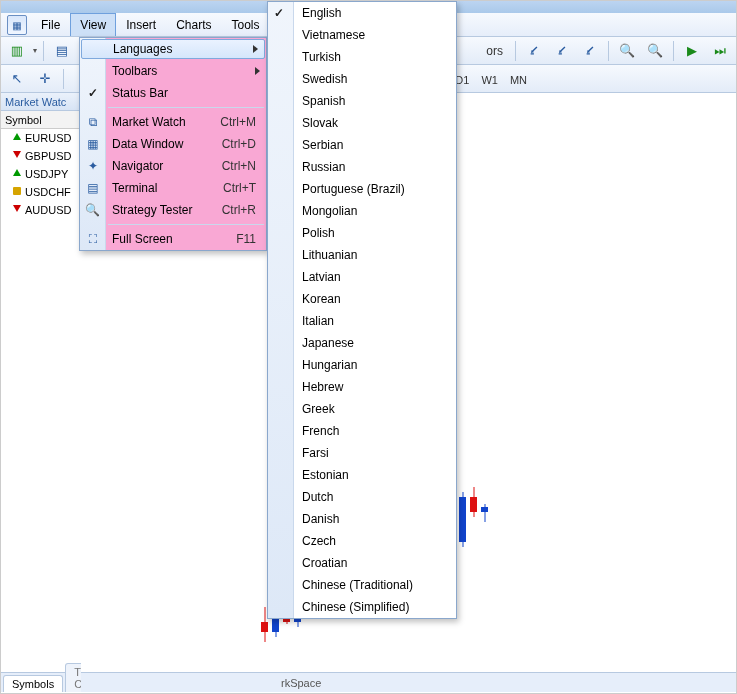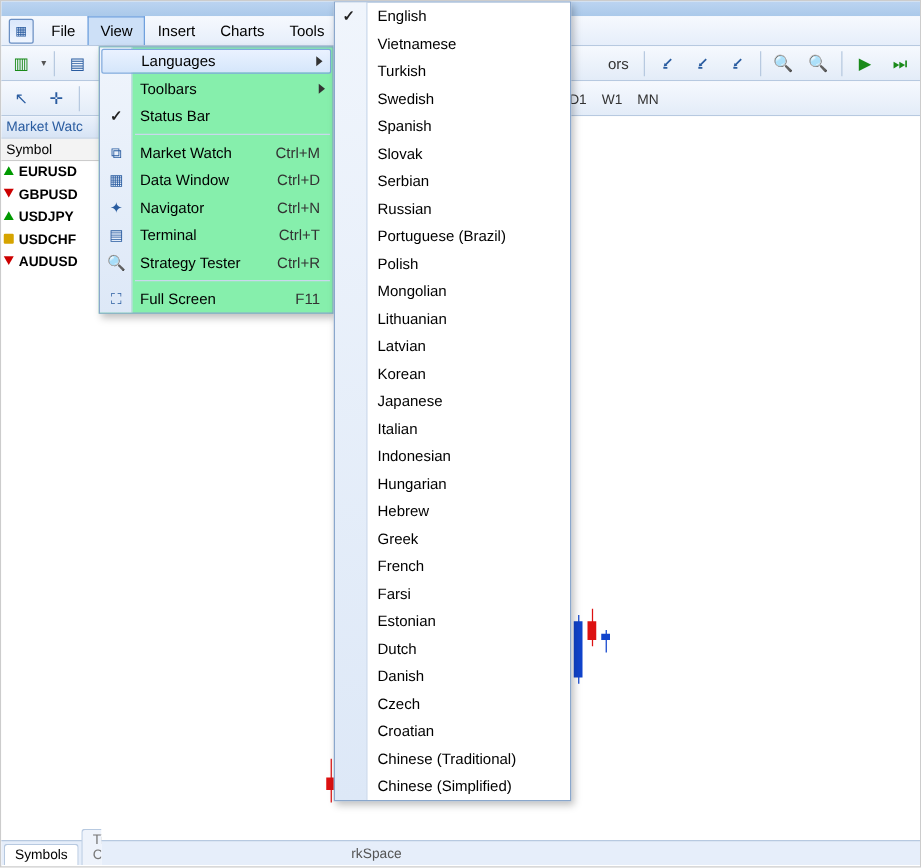--- a/index.html
+++ b/index.html
@@ -77,23 +77,22 @@
     font-size:11px; color:#2a5ca0;
     background: linear-gradient(#eaf1fb,#d7e4f5);
     border-bottom:1px solid #b7c9e0;
   }
   .mw-head{
     height:18px; line-height:18px; padding-left:4px;
     font-size:11px; background:#f3f3f3; border-bottom:1px solid #ccc;
   }
   .mw-list{flex:1; background:#fff; overflow:hidden;}
   .mw-row{
-    display:flex; align-items:center; height:18px; padding-left:2px;
+    display:flex; align-items:center; height:18px; padding-left:12px;
     font-size:11px;
-    font-weight:bold;
   }
   .mw-arrow{width:10px;height:10px;margin-right:2px;}
   .mw-arrow.up::before{content:"";display:block;width:0;height:0;
     border-left:4px solid transparent;border-right:4px solid transparent;
     border-bottom:7px solid #090;}
   .mw-arrow.dn::before{content:"";display:block;width:0;height:0;
     border-left:4px solid transparent;border-right:4px solid transparent;
     border-top:7px solid #c00;}
   .mw-arrow.st::before{content:"";display:block;width:8px;height:8px;
     background:#d6a400;border-radius:1px;}
@@ -108,21 +107,21 @@
   }
   .mw-tab.inactive{background:#eef3fb;color:#777;}
   .chart-footer{
     position:absolute;left:0;right:0;bottom:0;height:20px;
     background:#e6eefa;border-top:1px solid #b7c9e0;
     font-size:11px; line-height:20px; padding-left:200px; color:#555;
   }
   
   .menu {
     position: absolute;
-    background: #86efac;
+    background: #f9a8d4;
     border: 1px solid #8aa7cc;
     box-shadow: 2px 3px 6px rgba(0,0,0,.25);
     font-size: 12px;
     z-index: 20;
   }
   .menu .gutter{
     position:absolute;left:0;top:0;bottom:0;width:26px;
     background:linear-gradient(#f0f5fc,#dde8f7);
     border-right:1px solid #c9d8ec;
   }
@@ -427,44 +426,41 @@
     <div class="sm-row">
       <span>Serbian</span>
     </div>
     <div class="sm-row">
       <span>Russian</span>
     </div>
     <div class="sm-row">
       <span>Portuguese (Brazil)</span>
     </div>
     <div class="sm-row">
+      <span>Mongolian</span>
+    </div>
+    <div class="sm-row">
       <span>Polish</span>
     </div>
     <div class="sm-row">
-      <span>Mongolian</span>
-    </div>
-    <div class="sm-row">
       <span>Lithuanian</span>
     </div>
     <div class="sm-row">
       <span>Latvian</span>
     </div>
     <div class="sm-row">
       <span>Korean</span>
     </div>
     <div class="sm-row">
+      <span>Italian</span>
+    </div>
+    <div class="sm-row">
       <span>Japanese</span>
     </div>
     <div class="sm-row">
-      <span>Italian</span>
-    </div>
-    <div class="sm-row">
-      <span>Indonesian</span>
-    </div>
-    <div class="sm-row">
       <span>Hungarian</span>
     </div>
     <div class="sm-row">
       <span>Hebrew</span>
     </div>
     <div class="sm-row">
       <span>Greek</span>
     </div>
     <div class="sm-row">
       <span>French</span>

